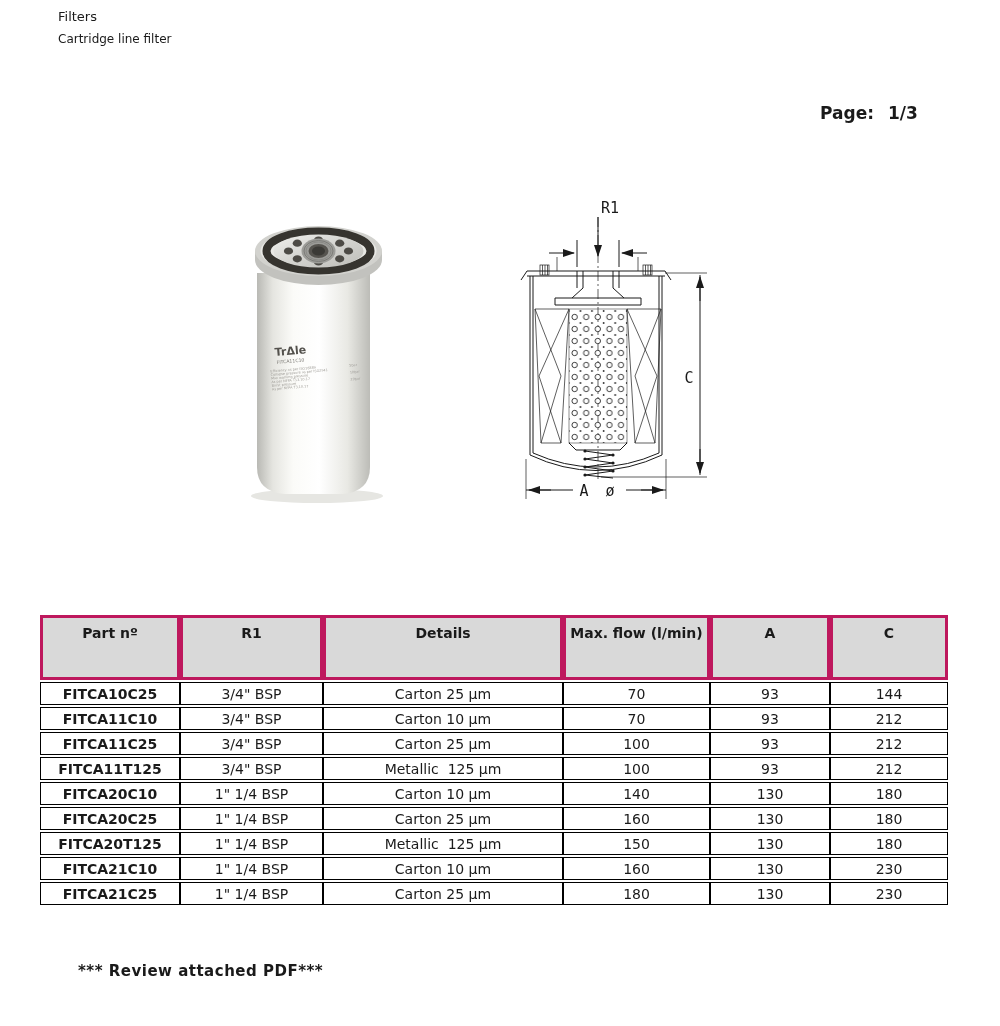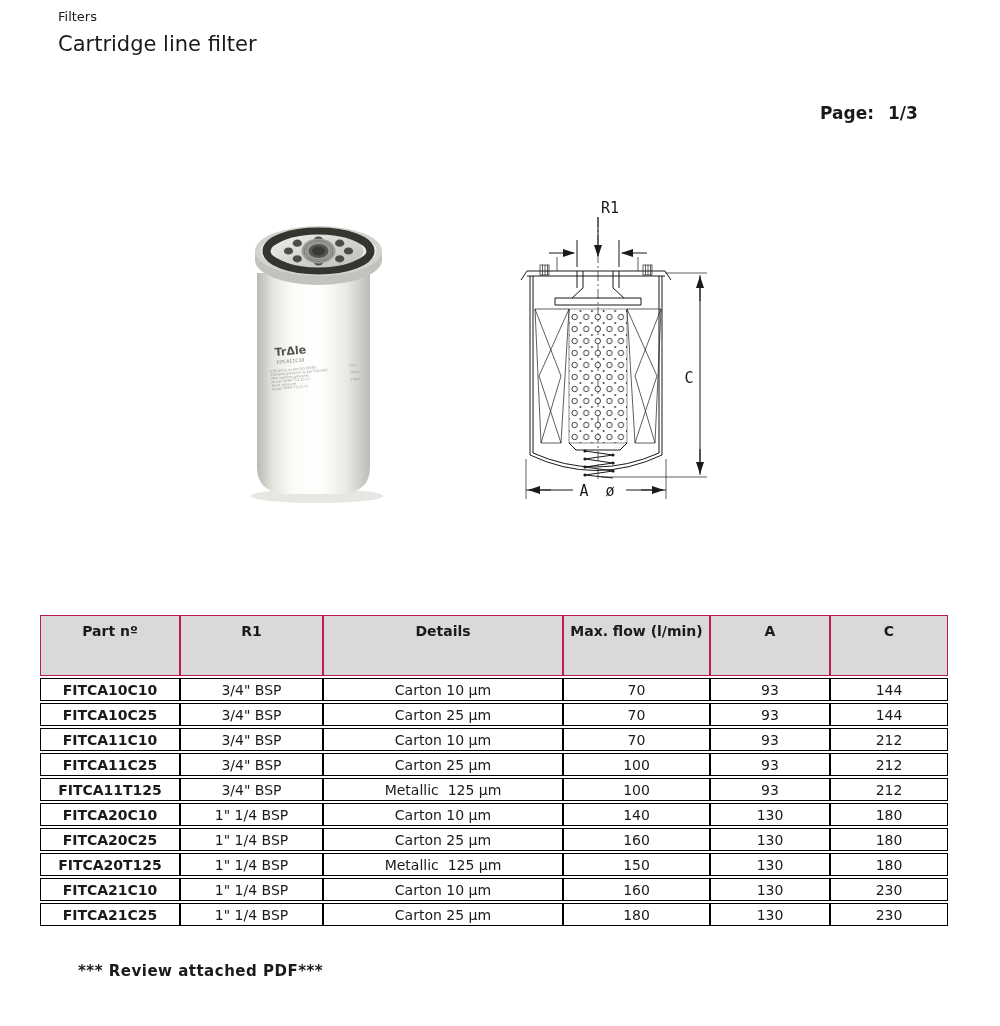--- a/index.html
+++ b/index.html
@@ -1,28 +1,28 @@
 <!DOCTYPE html>
 <html><head>
 <meta charset="utf-8">
 <style>
   html,body{margin:0;padding:0;background:#ffffff;width:1000px;height:1026px;overflow:hidden;
             font-family:"DejaVu Sans","Liberation Sans",sans-serif;color:#1a1a1a;}
   #page{position:relative;width:964px;height:1026px;background:#fff;}
 
   .cat-label{position:absolute;left:58px;top:9px;font-size:13px;}
-  .doc-title{position:absolute;left:58px;top:32px;font-size:21px;}
+  .doc-title{position:absolute;left:58px;top:32px;font-size:12px;}
   .page-indicator{position:absolute;left:820px;top:103px;font-size:17px;font-weight:bold;display:flex;gap:14px;}
 
   .photo-wrap{position:absolute;left:245px;top:215px;width:150px;height:292px;}
   .drawing-wrap{position:absolute;left:513px;top:193px;width:200px;height:315px;}
 
   table.parts{position:absolute;left:40px;top:613px;width:908px;border-collapse:separate;border-spacing:0 2px;
               font-size:14px;table-layout:fixed;}
-  table.parts th{background:#d9d9d9;border:1px solid #be185d;font-weight:bold;height:50px;
+  table.parts th{background:#d9d9d9;border:3px solid #be185d;font-weight:bold;height:50px;
                  vertical-align:top;padding:7px 2px 2px 2px;font-size:14px;}
   table.parts td{border:1px solid #000;height:19px;text-align:center;padding:1px 2px;white-space:pre;background:#fff;}
   table.parts td.part-no{font-weight:bold;}
 
   .footer-note{position:absolute;left:78px;top:962px;font-size:15px;font-weight:bold;letter-spacing:.5px;text-align:center;}
 
   svg text.dim{font-family:"DejaVu Sans Mono","Liberation Mono",monospace;font-size:15px;fill:#1a1a1a;}
   svg .ln{stroke:#1a1a1a;stroke-width:1;fill:none;}
   svg .thin{stroke:#1a1a1a;stroke-width:.7;fill:none;}
 </style>
@@ -228,28 +228,20 @@
         <th>Part nº</th>
         <th>R1</th>
         <th>Details</th>
         <th>Max. flow (l/min)</th>
         <th>A</th>
         <th>C</th>
       </tr>
     </thead>
     <tbody>
         <tr>
-          <td class="part-no">FITCA10C10</td>
-          <td>3/4" BSP</td>
-          <td>Carton 10 µm</td>
-          <td>70</td>
-          <td>93</td>
-          <td>144</td>
-        </tr>
-        <tr>
           <td class="part-no">FITCA10C25</td>
           <td>3/4" BSP</td>
           <td>Carton 25 µm</td>
           <td>70</td>
           <td>93</td>
           <td>144</td>
         </tr>
         <tr>
           <td class="part-no">FITCA11C10</td>
           <td>3/4" BSP</td>

